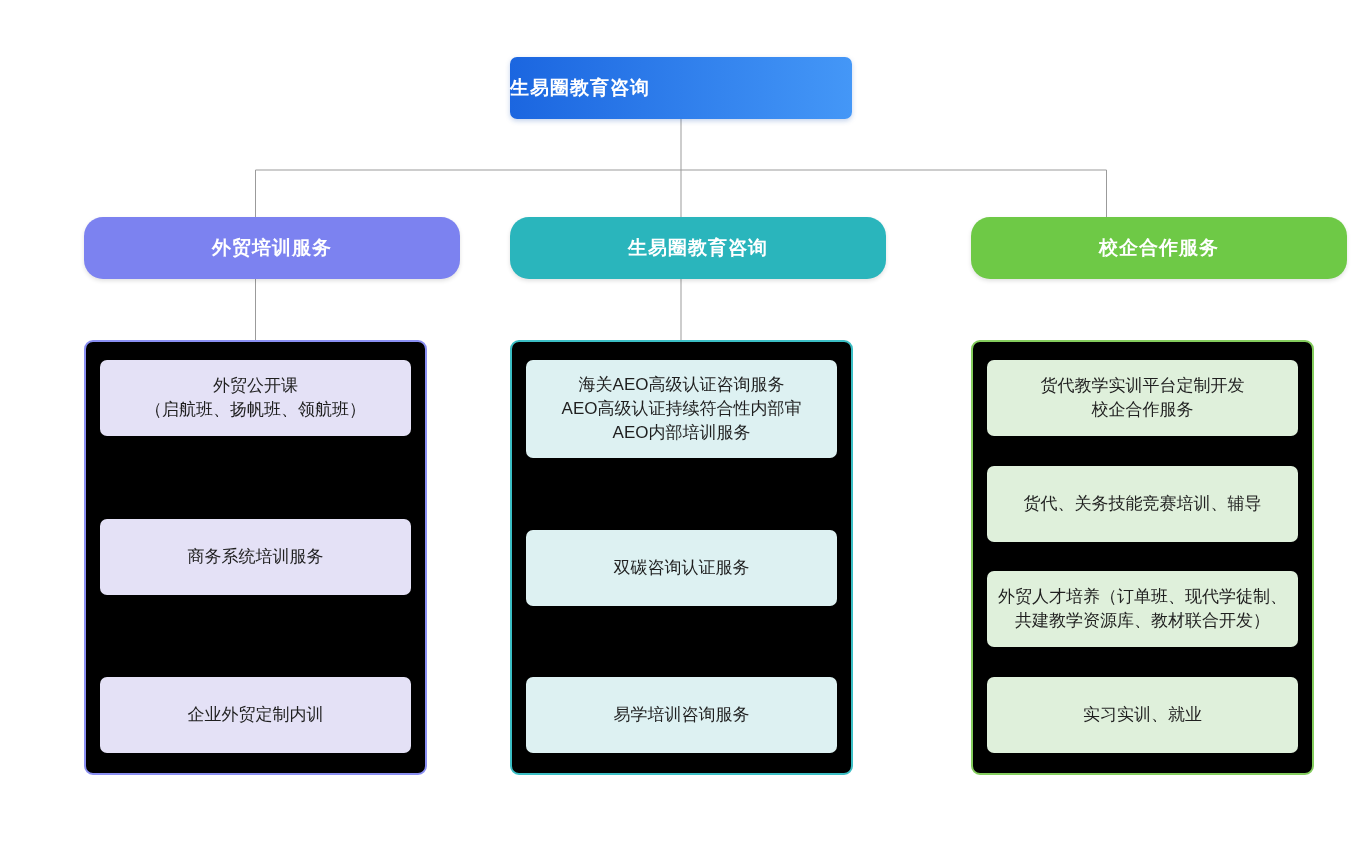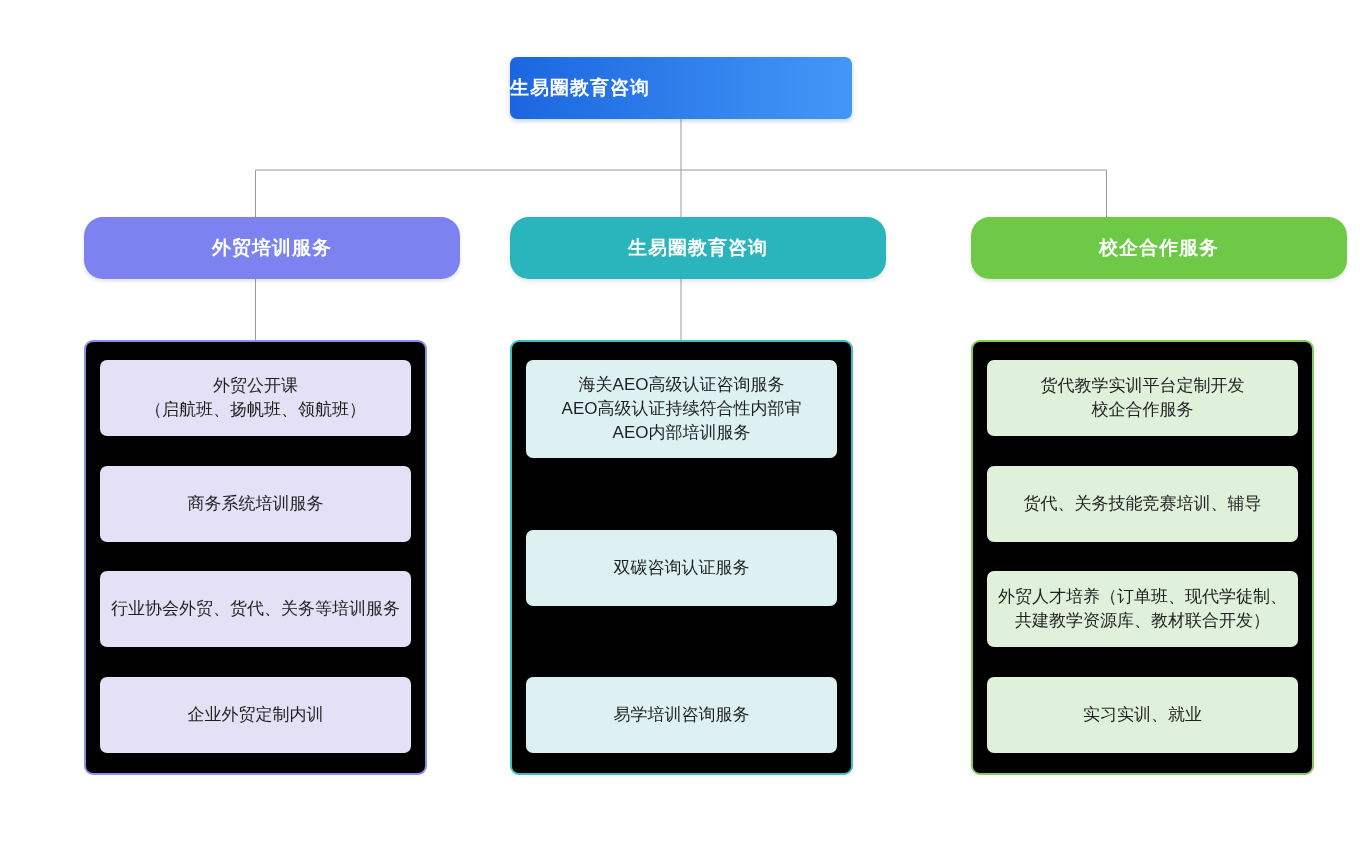--- a/index.html
+++ b/index.html
@@ -85,21 +85,20 @@
   <span>生易圈教育咨询</span>
 </div>
 
 <div class="branch-header branch-col-0" style="--hdr: #7c82f0; --bd: #8a8ff2; --bg: #e4e1f6;">
   <span>外贸培训服务</span>
 </div>
 <div class="branch-panel branch-col-0" style="--hdr: #7c82f0; --bd: #8a8ff2; --bg: #e4e1f6;">
   <div class="panel-item">外贸公开课
 （启航班、扬帆班、领航班）</div>
   <div class="panel-item">商务系统培训服务</div>
-  <div class="panel-item">行业协会外贸、货代、关务等培训服务</div>
   <div class="panel-item">企业外贸定制内训</div>
 </div>
 
 <div class="branch-header branch-col-1" style="--hdr: #2ab5bc; --bd: #3bbec4; --bg: #ddf1f2;">
   <span>生易圈教育咨询</span>
 </div>
 <div class="branch-panel branch-col-1" style="--hdr: #2ab5bc; --bd: #3bbec4; --bg: #ddf1f2;">
   <div class="panel-item">海关AEO高级认证咨询服务
 AEO高级认证持续符合性内部审
 AEO内部培训服务</div>

